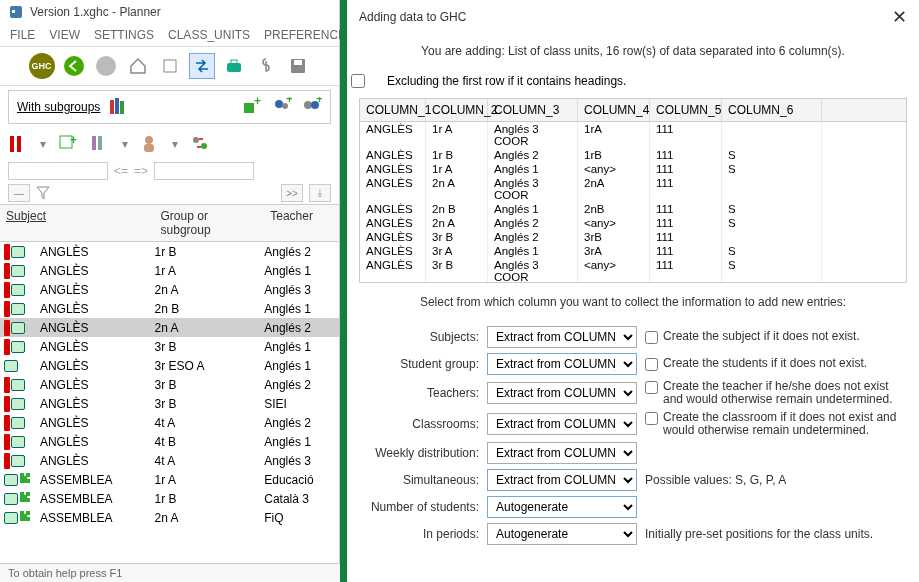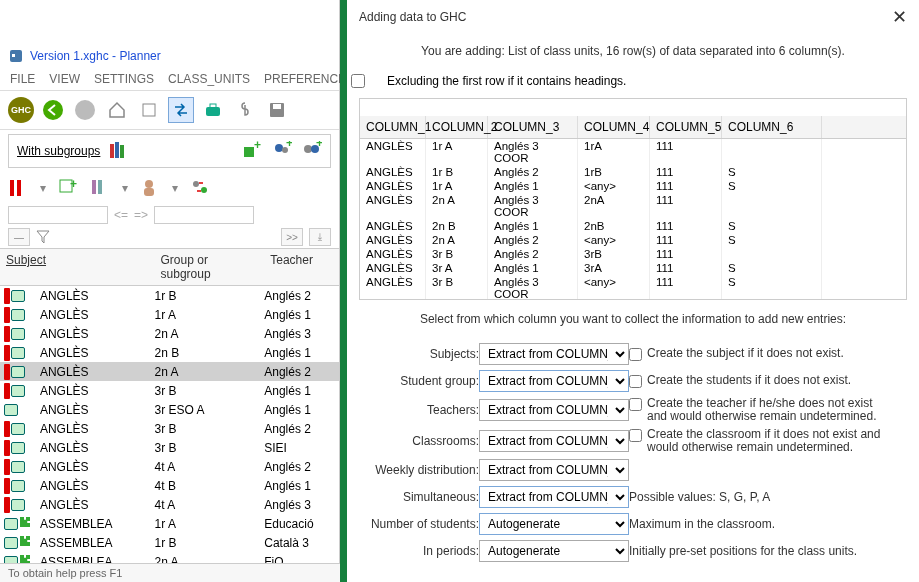--- a/index.html
+++ b/index.html
@@ -1,25 +1,25 @@
 <!DOCTYPE html>
 <html><head>
 <meta charset="utf-8">
 <style>
 * { box-sizing: border-box; margin: 0; padding: 0; font-family: "Segoe UI", Tahoma, sans-serif; font-size: 12px; }
 body { background: #f0f0f0; width: 919px; height: 582px; overflow: hidden; position: relative; }
 
 
 .main-window { position: absolute; left: 0; top: 0; width: 340px; height: 582px; background: #fff; border-right: 1px solid #ccc; }
-.titlebar { display: flex; align-items: center; padding: 4px 8px; color: #1d4ed8; background: #fff; margin-top: 44px; }
+.titlebar { display: flex; align-items: center; padding: 4px 8px; color: #404040; background: #fff; }
 .titlebar svg { margin-right: 6px; }
 .menubar { display: flex; gap: 14px; padding: 4px 10px; color: #666; border-bottom: 1px solid #ddd; }
 .menubar span { cursor: default; }
 
-.toolbar { display: flex; align-items: center; gap: 6px; padding: 6px 8px; border-bottom: 1px solid #ddd; }
+.toolbar { display: flex; align-items: center; gap: 6px; padding: 6px 8px; border-bottom: 1px solid #ddd; justify-content: center; }
 .tb-btn { width: 26px; height: 26px; display: flex; align-items: center; justify-content: center; border: 1px solid transparent; }
 .tb-btn.sel { border: 1px solid #7aa7d9; background: #dbeafe; }
 .ghc-badge { width: 26px; height: 26px; border-radius: 50%; background: #7a7a00; color: #fff; font-size: 9px; font-weight: bold; display: flex; align-items: center; justify-content: center; }
 
 .subgroups-bar { display: flex; align-items: center; gap: 10px; padding: 6px 8px; border: 1px solid #ccc; margin: 4px 8px; text-decoration: underline; }
 .subgroups-bar .books { width: 18px; height: 18px; }
 
 .toolbar2 { display: flex; align-items: center; gap: 12px; padding: 6px 8px; }
 .toolbar2 svg, .toolbar2 .comp-icon { width: 20px; height: 20px; }
 
@@ -47,31 +47,31 @@
 
 .dialog { position: absolute; left: 340px; top: 0; width: 579px; height: 582px; background: #fff; border-left: 7px solid #15803d; }
 .dlg-title { display: flex; justify-content: space-between; align-items: center; padding: 6px 12px; }
 .dlg-title span { color: #333; }
 .close-x { font-size: 18px; cursor: pointer; }
 .dlg-sub { text-align: center; padding: 10px; color: #333; }
 .exclude-row { display: flex; align-items: flex-end; gap: 22px; padding: 6px 4px; }
 .exclude-row input { width: 14px; height: 14px; }
 
 .dlg-grid { border: 1px solid #ccc; margin: 4px 12px; }
-.dlg-grid-head { display: flex; background: #f4f4f4; border-bottom: 1px solid #ccc; margin-top: 17px; }
+.dlg-grid-head { display: flex; background: #f4f4f4; border-bottom: 1px solid #ccc; }
 .dlg-grid-head div { padding: 4px 6px; border-right: 1px solid #ddd; }
 .dc1 { width: 66px; } .dc2 { width: 62px; } .dc3 { width: 90px; } .dc4 { width: 72px; } .dc5 { width: 72px; } .dc6 { width: 100px; }
 .dlg-grid-body { max-height: 160px; overflow-y: auto; }
 .dlg-row { display: flex; }
 .dlg-row div { padding: 1px 6px; border-right: 1px solid #eee; font-size: 11.5px; }
 
 .select-msg { text-align: center; padding: 8px; color: #333; }
 
 .form-area { padding: 4px 12px; }
-.form-row { display: flex; align-items: center; margin: 5px 0; gap: 0; }
+.form-row { display: flex; align-items: center; margin: 5px 0; gap: 8px; }
 .form-label { width: 120px; text-align: right; color: #333; }
 .form-select { width: 150px; height: 22px; border: 1px solid #7aa7d9; background: #fff; padding: 0 4px; font-size: 12px; }
 .form-select.plain { border: 1px solid #aaa; }
 .form-side { display: flex; align-items: flex-start; gap: 5px; width: 260px; font-size: 11px; color: #333; line-height: 13px; }
 .form-side input { margin-top: 1px; width: 13px; height: 13px; flex-shrink: 0; }
 .status-bar { position: absolute; bottom: 0; left: 0; width: 340px; padding: 3px 8px; color: #666; background: #f7f7f7; border-top: 1px solid #ccc; font-size: 11px; }
 
 
 .ico { width: 20px; height: 20px; display: inline-block; }
 </style>
@@ -497,23 +497,20 @@
       <div class="form-row">
         <div class="form-label">Simultaneous:</div>
         <select class="form-select"><option>Extract from COLUMN_6</option></select>
         <div class="form-side">
           <span>Possible values: S, G, P, A</span>
         </div>
       </div>
       <div class="form-row">
         <div class="form-label">Number of students:</div>
         <select class="form-select"><option>Autogenerate</option></select>
-        <div class="form-side">
-          <span>Maximum in the classroom.</span>
-        </div>
       </div>
       <div class="form-row">
         <div class="form-label">In periods:</div>
         <select class="form-select plain"><option>Autogenerate</option></select>
         <div class="form-side">
           <span>Initially pre-set positions for the class units.</span>
         </div>
       </div>
     </div>
 </div>

